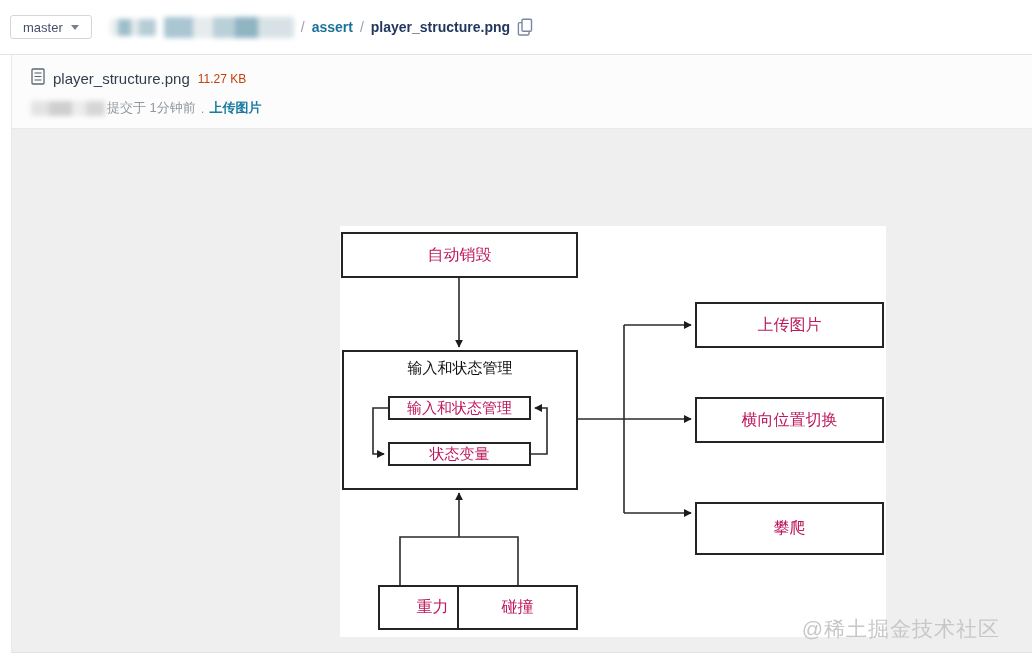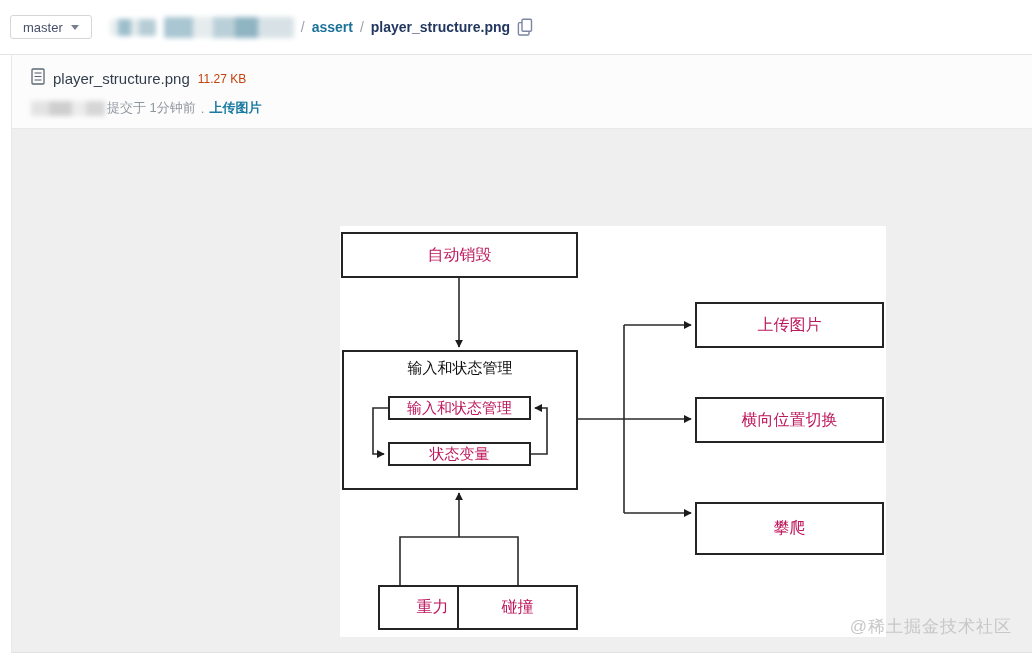--- a/index.html
+++ b/index.html
@@ -37,21 +37,21 @@
   .commit-row { display:flex; align-items:center; margin-top:10px; font-size:13px; }
   .blob-author { width:74px; height:15px;
                  background:linear-gradient(90deg,#e3e3e3 0 25%,#cfcfcf 25% 55%,#ececec 55% 75%,#d6d6d6 75% 100%); }
   .commit-text { color:#8f979e; margin-left:2px; }
   .commit-dot { color:#8f979e; margin:0 5px; }
   .commit-link { color:#1a7aa0; font-weight:700; text-decoration:none; cursor:pointer; }
 
   
   .viewer { position:absolute; left:0; top:74px; right:0; bottom:0; background:#efefef; }
   .png-image { position:absolute; left:328px; top:97px; width:546px; height:411px; background:#ffffff; }
-  .watermark { position:absolute; right:20px; top:486px; font-size:17px; color:#c7c7c7; letter-spacing:1px; }
+  .watermark { position:absolute; right:32px; top:486px; font-size:21px; color:#c7c7c7; letter-spacing:1px; }
 
   
   .dg-svg { position:absolute; left:0; top:0; width:546px; height:411px; z-index:1; pointer-events:none; }
   .node { position:absolute; z-index:2; background:#ffffff; border:2px solid #242424;
           display:flex; align-items:center; justify-content:center;
           font-size:16px; color:#be185d; }
   .node-inner { border-width:2px; font-size:15px; }
   .n-auto     { left:1px;   top:6px;   width:237px; height:46px; }
   .n-frame    { left:2px;   top:124px; width:236px; height:140px; background:transparent; }
   .n-frame-title { position:absolute; z-index:2; left:2px; top:133px; width:236px; text-align:center;

